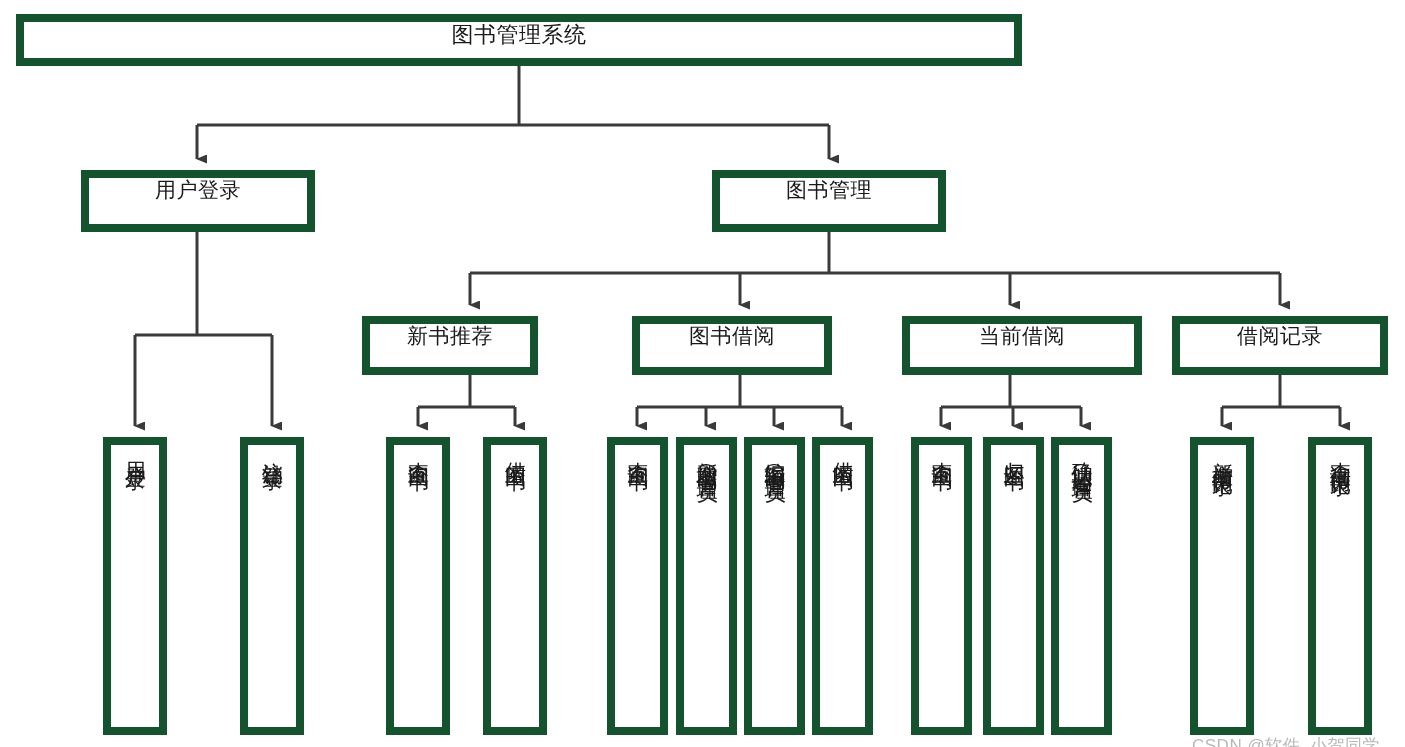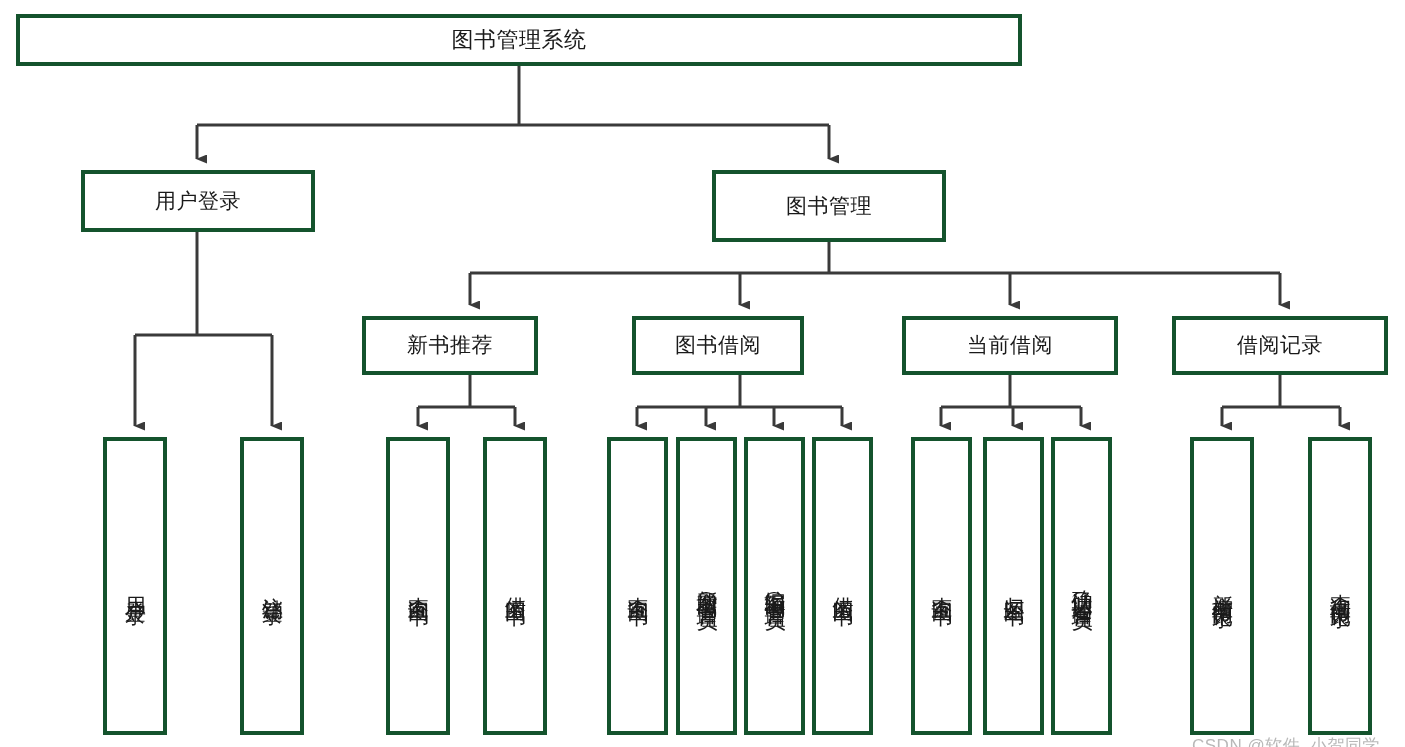--- a/index.html
+++ b/index.html
@@ -24,23 +24,23 @@
     left: 0;
     top: 0;
     width: 1405px;
     height: 747px;
     pointer-events: none;
   }
   .node {
     position: absolute;
     box-sizing: border-box;
     background: #ffffff;
-    border: 4px solid #14532d;
+    border: 8px solid #14532d;
     display: flex;
-    align-items: center;
+    align-items: flex-start;
     justify-content: center;
     z-index: 2;
   }
   .node-label {
     font-size: 21px;
     line-height: 1.18;
     color: #1a1a1a;
     white-space: nowrap;
     text-align: center;
     letter-spacing: 0.5px;
@@ -110,30 +110,30 @@
       </g>
   </svg>
 
   <div id="nodes-layer">
       <div class="node root" style="left: 16px; top: 14px; width: 1006px; height: 52px;">
         <span class="node-label">图书管理系统</span>
       </div>
       <div class="node" style="left: 81px; top: 170px; width: 234px; height: 62px;">
         <span class="node-label">用户登录</span>
       </div>
-      <div class="node" style="left: 712px; top: 170px; width: 234px; height: 72px;">
+      <div class="node" style="left: 712px; top: 170px; width: 234px; height: 62px;">
         <span class="node-label">图书管理</span>
       </div>
       <div class="node" style="left: 362px; top: 316px; width: 176px; height: 59px;">
         <span class="node-label">新书推荐</span>
       </div>
-      <div class="node" style="left: 632px; top: 316px; width: 172px; height: 59px;">
+      <div class="node" style="left: 632px; top: 316px; width: 200px; height: 59px;">
         <span class="node-label">图书借阅</span>
       </div>
-      <div class="node" style="left: 902px; top: 316px; width: 216px; height: 59px;">
+      <div class="node" style="left: 902px; top: 316px; width: 240px; height: 59px;">
         <span class="node-label">当前借阅</span>
       </div>
       <div class="node" style="left: 1172px; top: 316px; width: 216px; height: 59px;">
         <span class="node-label">借阅记录</span>
       </div>
       <div class="node vertical" style="left: 103px; top: 437px; width: 64px; height: 298px;">
         <span class="node-label">用户登录</span>
       </div>
       <div class="node vertical" style="left: 240px; top: 437px; width: 64px; height: 298px;">
         <span class="node-label">注销登录</span>

